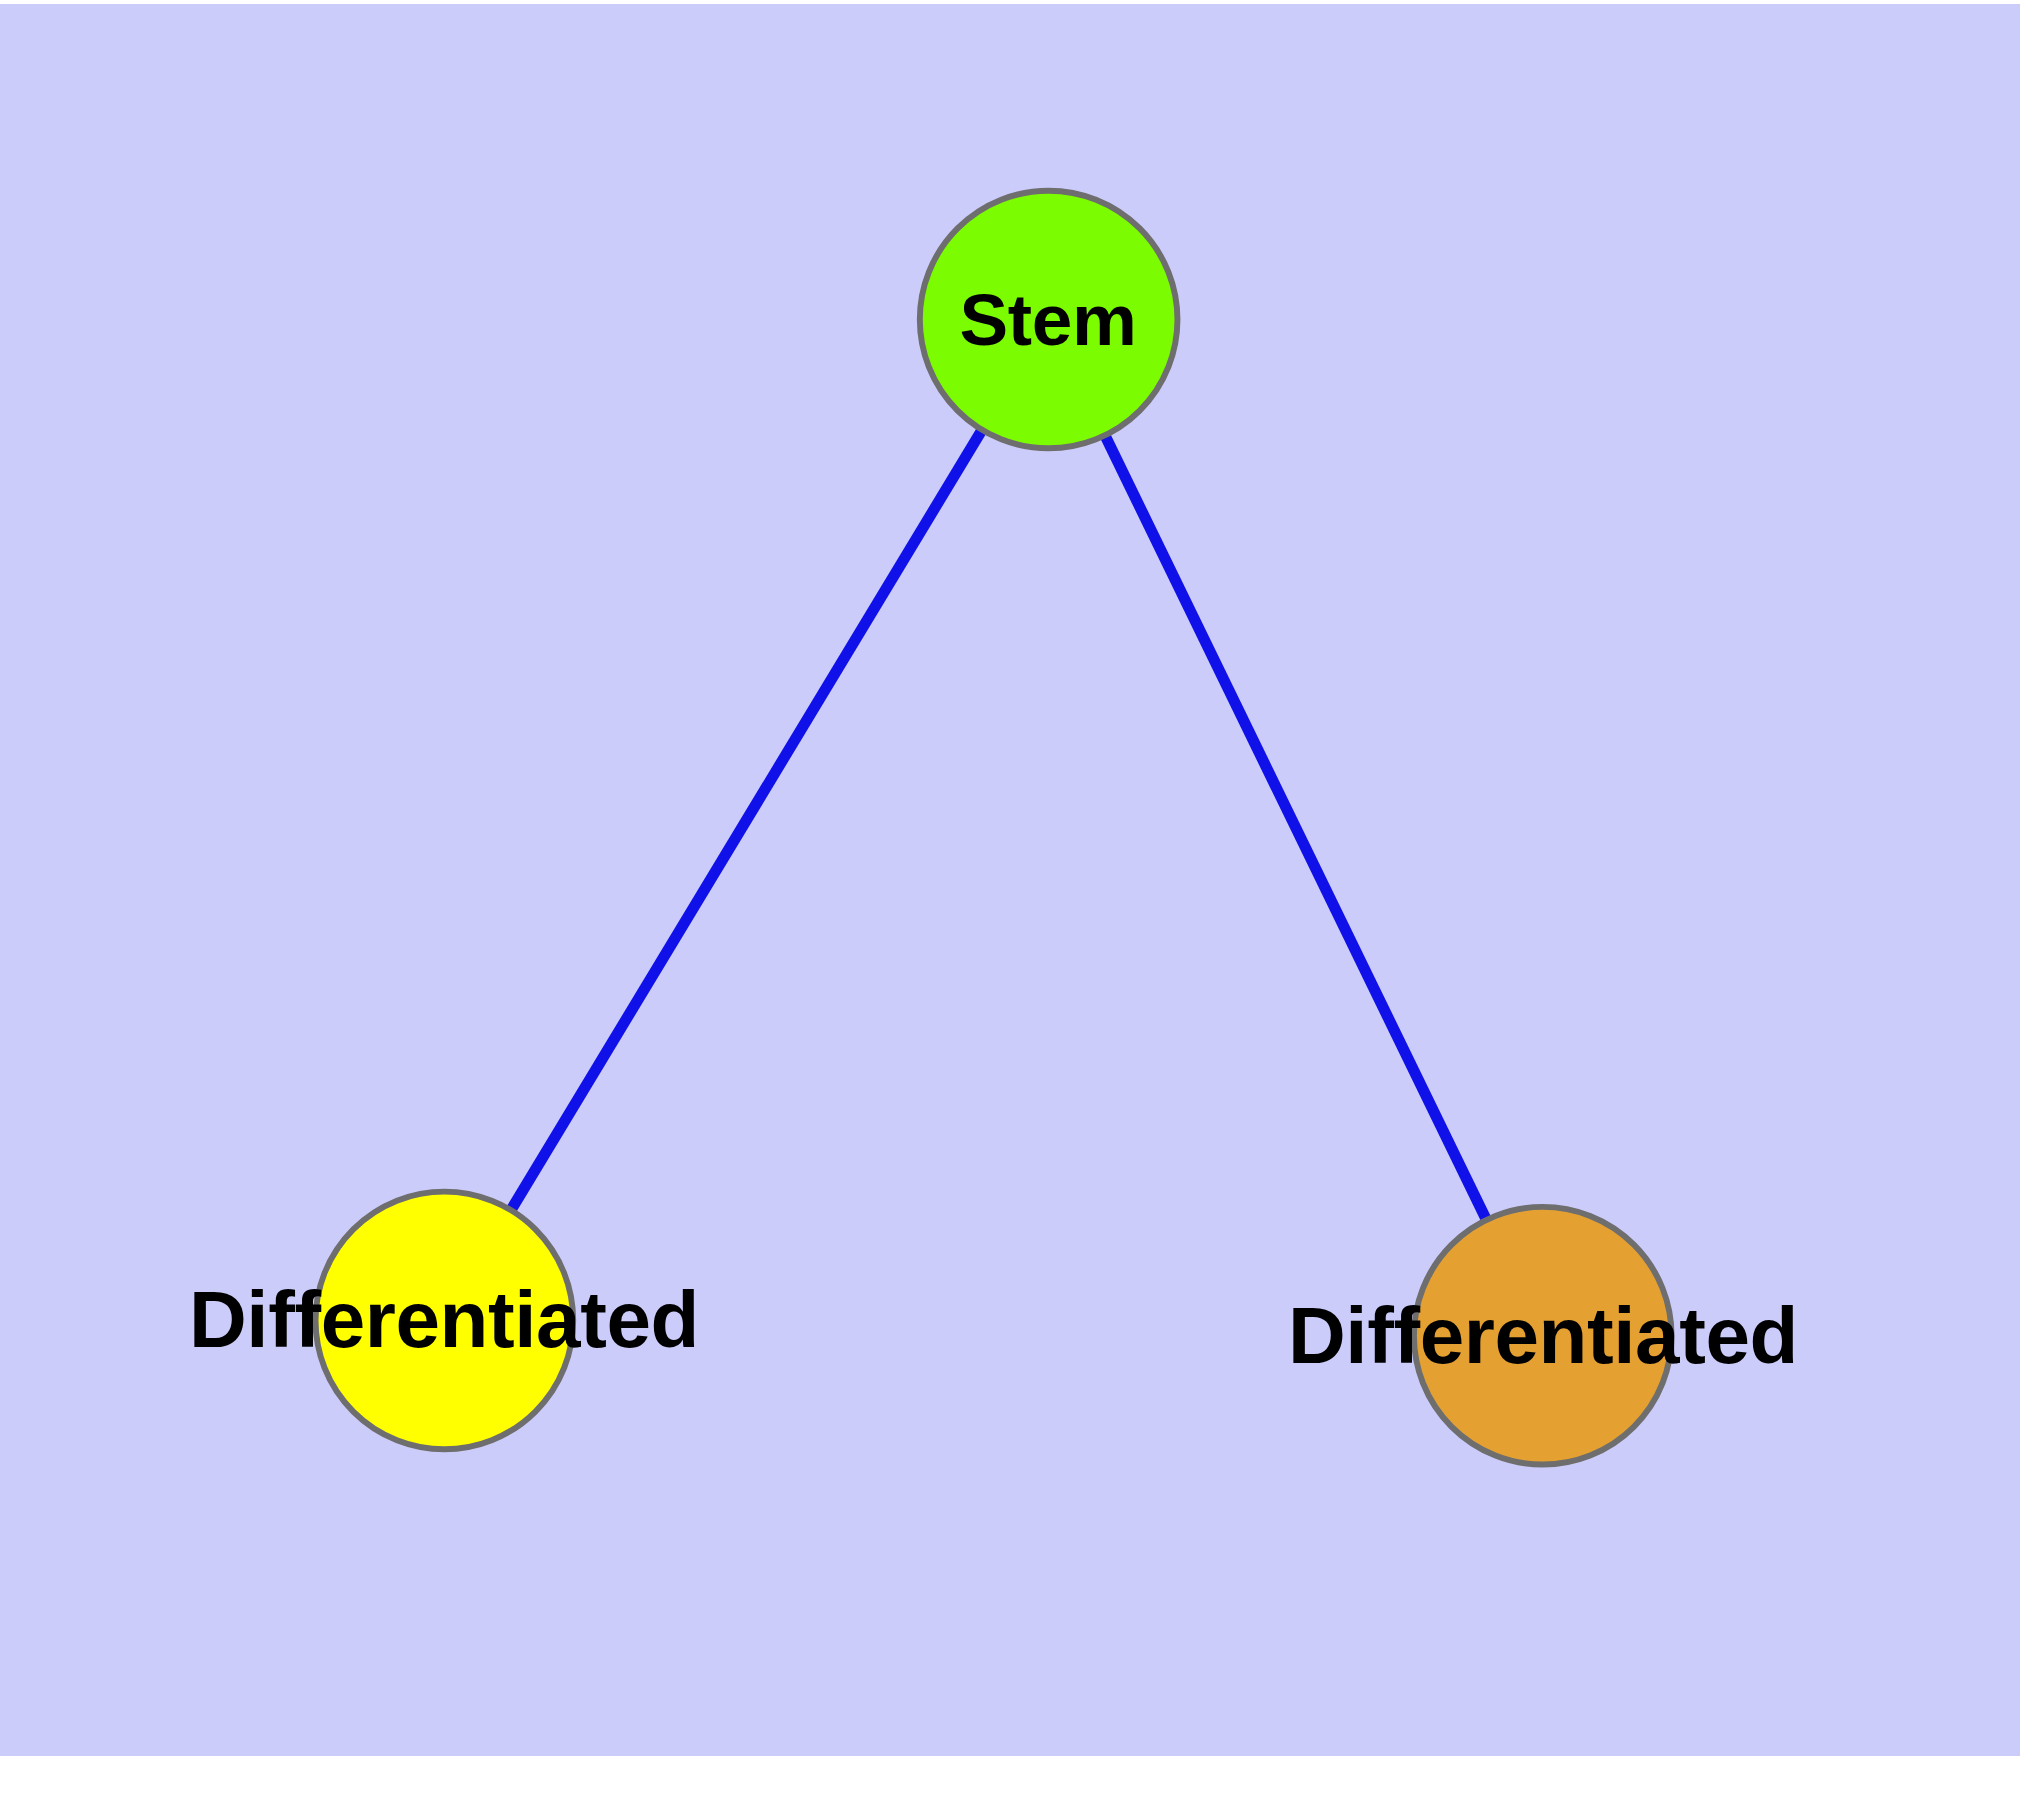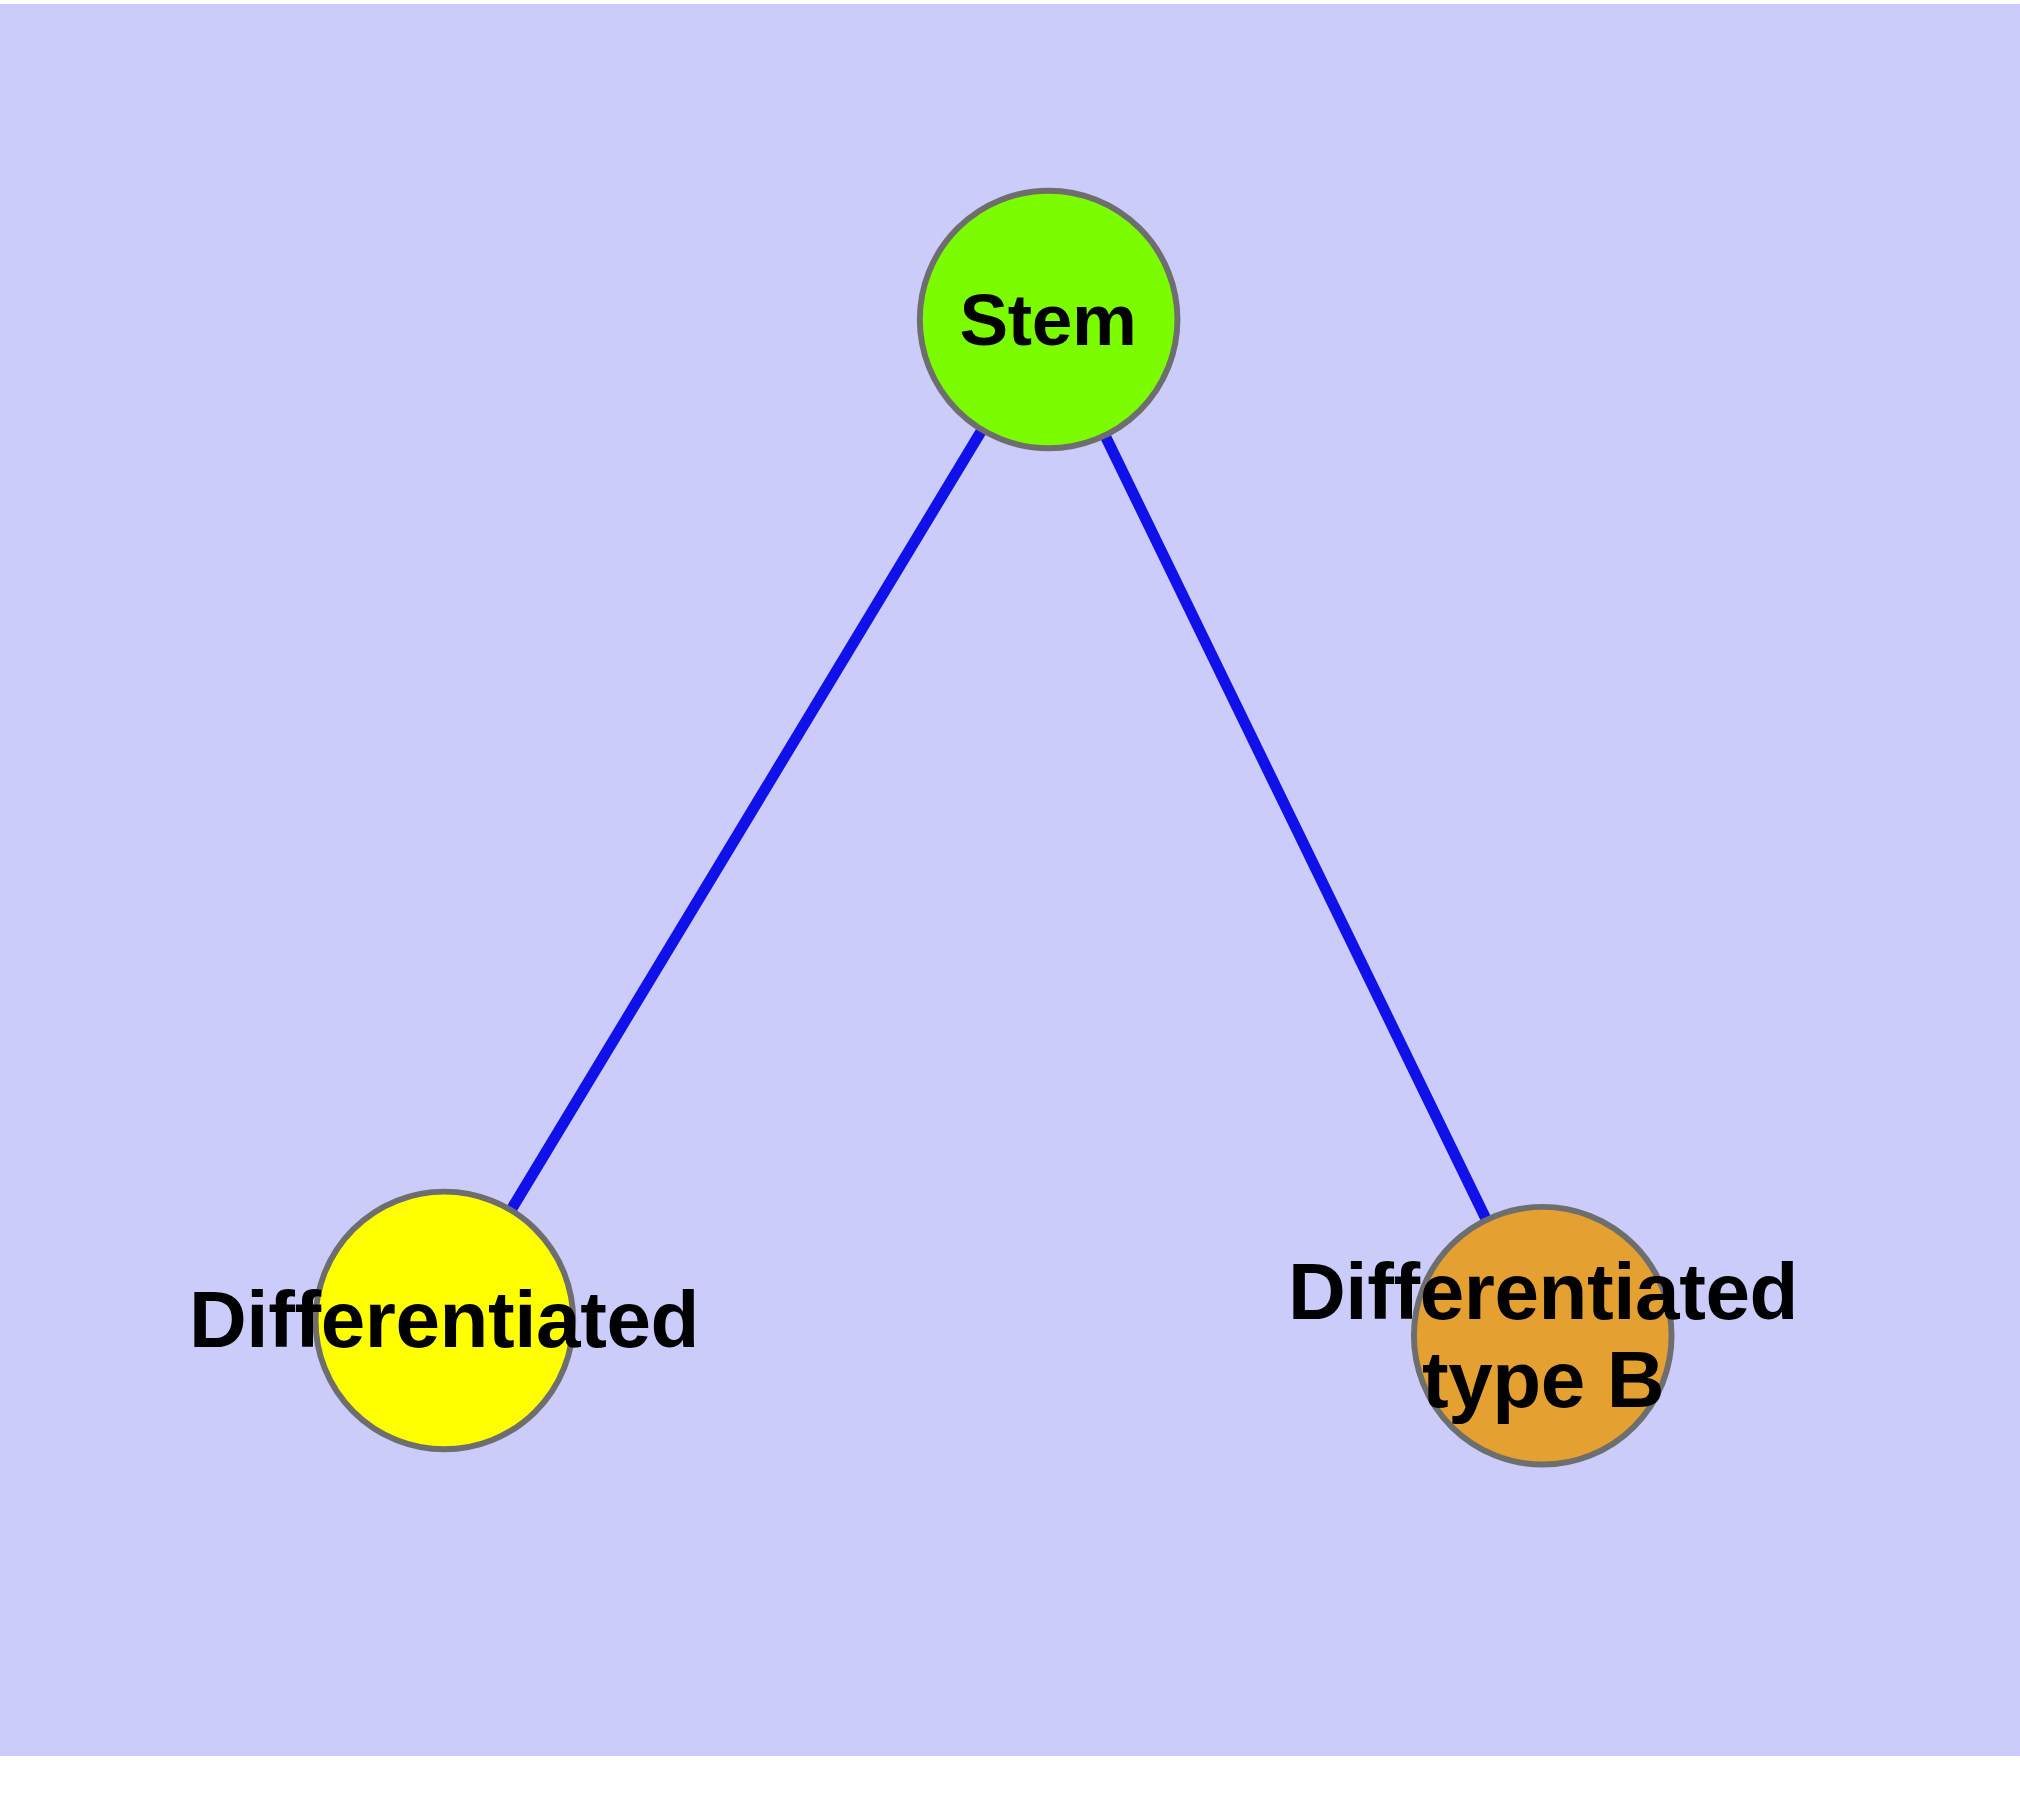--- a/index.html
+++ b/index.html
@@ -69,17 +69,16 @@
   </svg>
 
   <div class="node-label label-stem" style="left: 1048px; top: 320px; color: rgb(0, 0, 0);">
       <div>Stem</div>
     </div>
   <div class="node-label label-type-a" style="left: 444px; top: 1320px; color: rgb(0, 0, 0);">
       <div>Differentiated</div>
     </div>
   <div class="node-label label-type-b" style="left: 1543px; top: 1336px; color: rgb(0, 0, 0);">
       <div>Differentiated</div>
-      <div>type B</div>
     </div>
 
 </div>
 
 
 </body></html>

